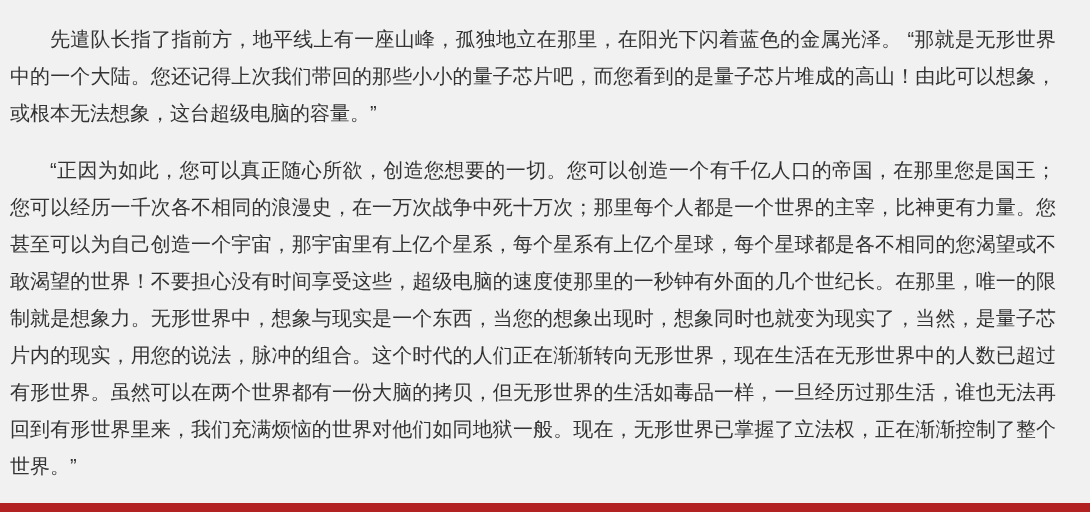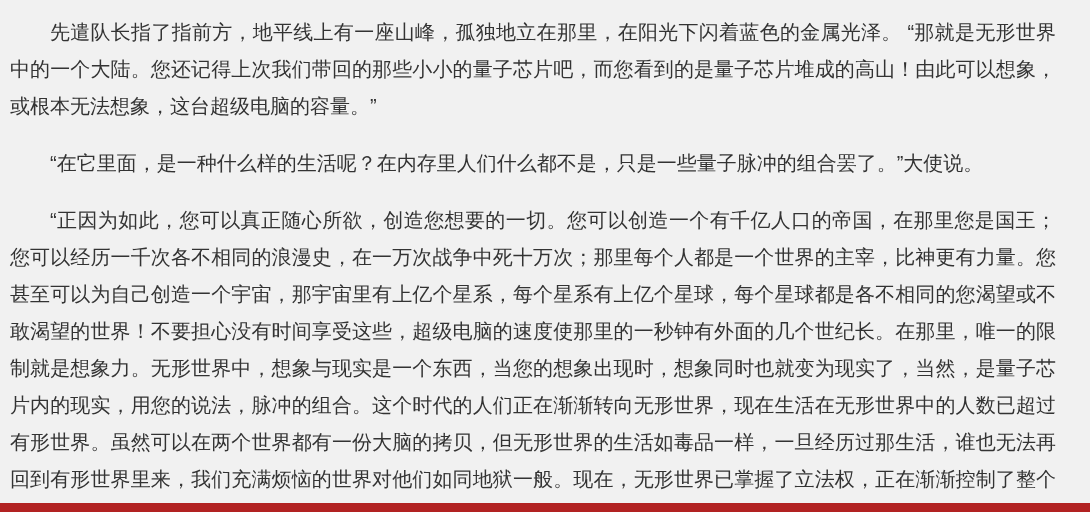--- a/index.html
+++ b/index.html
@@ -16,34 +16,33 @@
   .page {
     box-sizing: border-box;
     width: 1090px;
     padding: 10px 34px 0 10px;
     font-size: 20px;
     line-height: 37px;
     color: #333333;
     text-align: justify;
   }
   .page p {
-    margin: 4px 0 20px 0;
+    margin: 11px 0 20px 0;
     text-indent: 2em;
   }
   .progress-bar {
     position: fixed;
     left: 0;
     bottom: 0;
     width: 100%;
     height: 9px;
     background: #b22222;
   }
 </style>
 </head>
 <body>
 
 <main class="page" style="background-color: rgb(241, 241, 241);">
   <p>先遣队长指了指前方，地平线上有一座山峰，孤独地立在那里，在阳光下闪着蓝色的金属光泽。 “那就是无形世界中的一个大陆。您还记得上次我们带回的那些小小的量子芯片吧，而您看到的是量子芯片堆成的高山！由此可以想象，或根本无法想象，这台超级电脑的容量。”</p>
-  <p>“在它里面，是一种什么样的生活呢？在内存里人们什么都不是，只是一些量子脉冲的组合罢了。”大使说。</p>
   <p>“正因为如此，您可以真正随心所欲，创造您想要的一切。您可以创造一个有千亿人口的帝国，在那里您是国王；您可以经历一千次各不相同的浪漫史，在一万次战争中死十万次；那里每个人都是一个世界的主宰，比神更有力量。您甚至可以为自己创造一个宇宙，那宇宙里有上亿个星系，每个星系有上亿个星球，每个星球都是各不相同的您渴望或不敢渴望的世界！不要担心没有时间享受这些，超级电脑的速度使那里的一秒钟有外面的几个世纪长。在那里，唯一的限制就是想象力。无形世界中，想象与现实是一个东西，当您的想象出现时，想象同时也就变为现实了，当然，是量子芯片内的现实，用您的说法，脉冲的组合。这个时代的人们正在渐渐转向无形世界，现在生活在无形世界中的人数已超过有形世界。虽然可以在两个世界都有一份大脑的拷贝，但无形世界的生活如毒品一样，一旦经历过那生活，谁也无法再回到有形世界里来，我们充满烦恼的世界对他们如同地狱一般。现在，无形世界已掌握了立法权，正在渐渐控制了整个世界。”</p>
 </main>
 
 <div class="progress-bar" style="background-color: rgb(178, 34, 34);"></div>
 
 </body></html>

